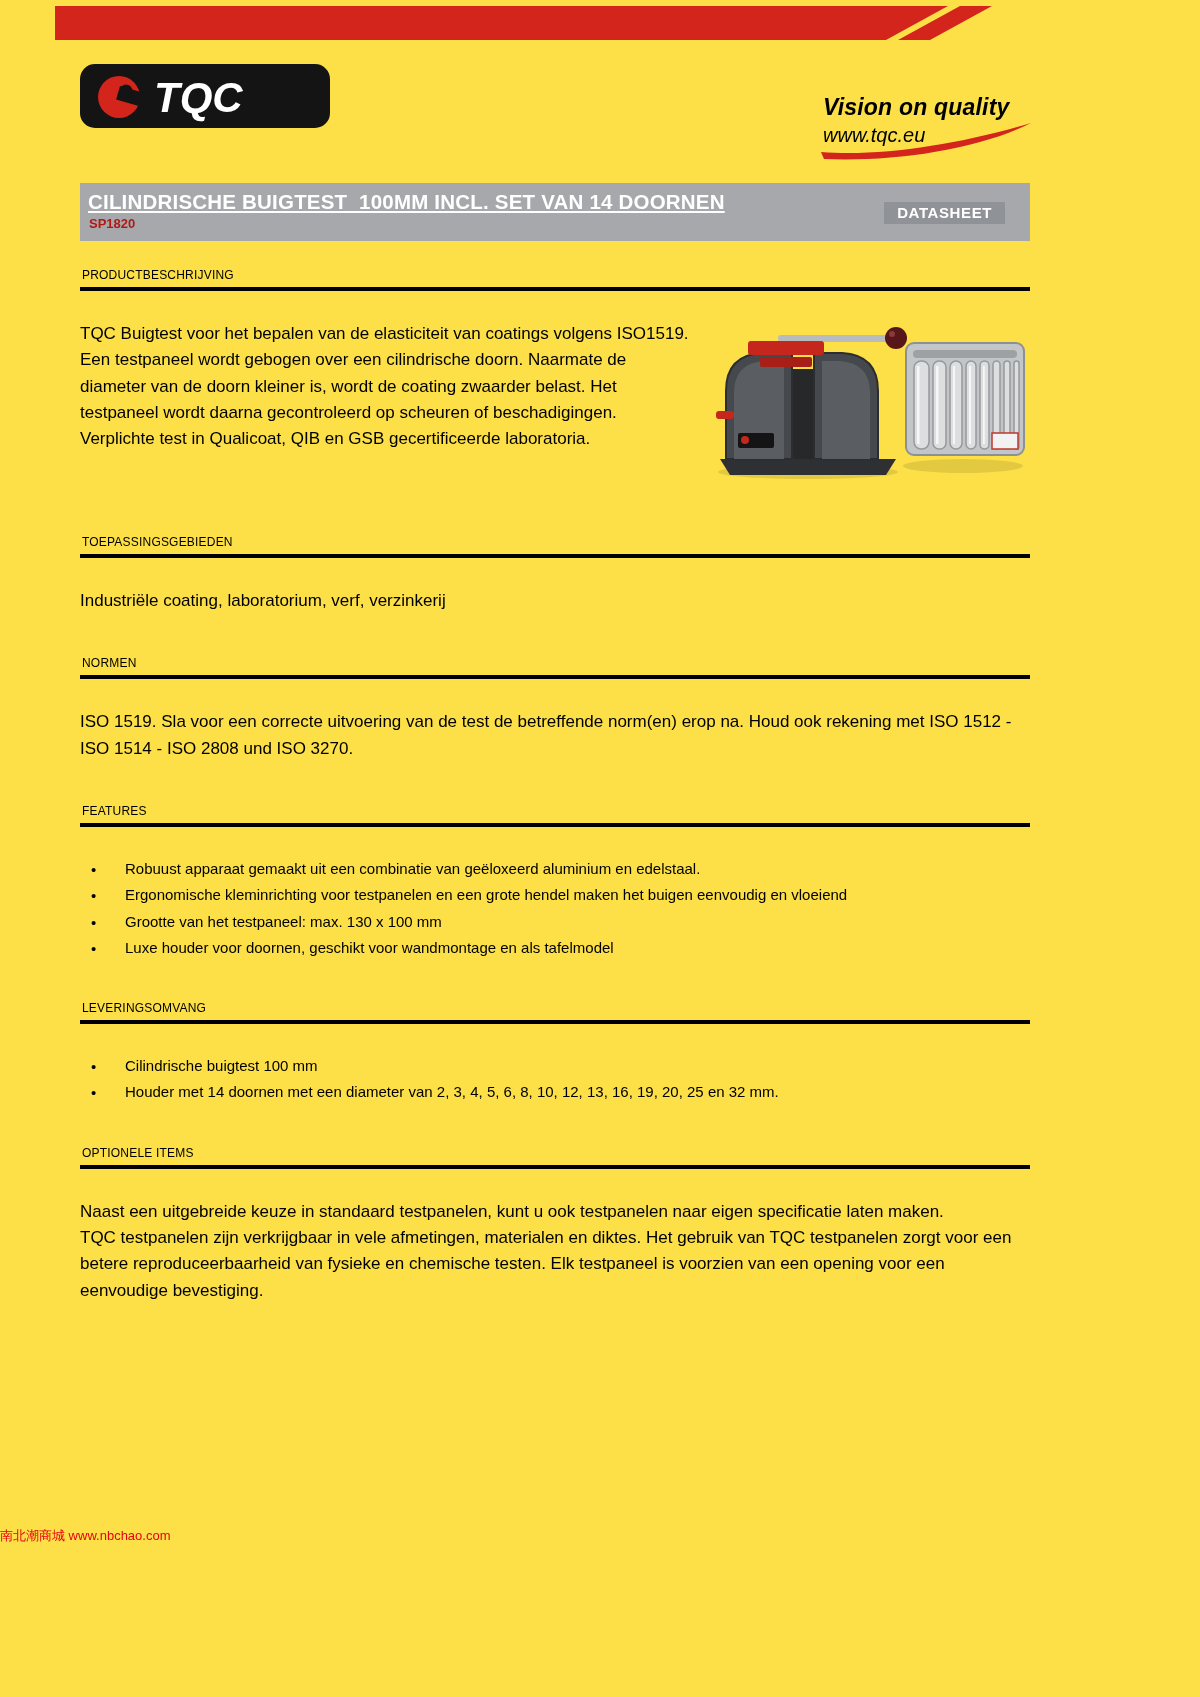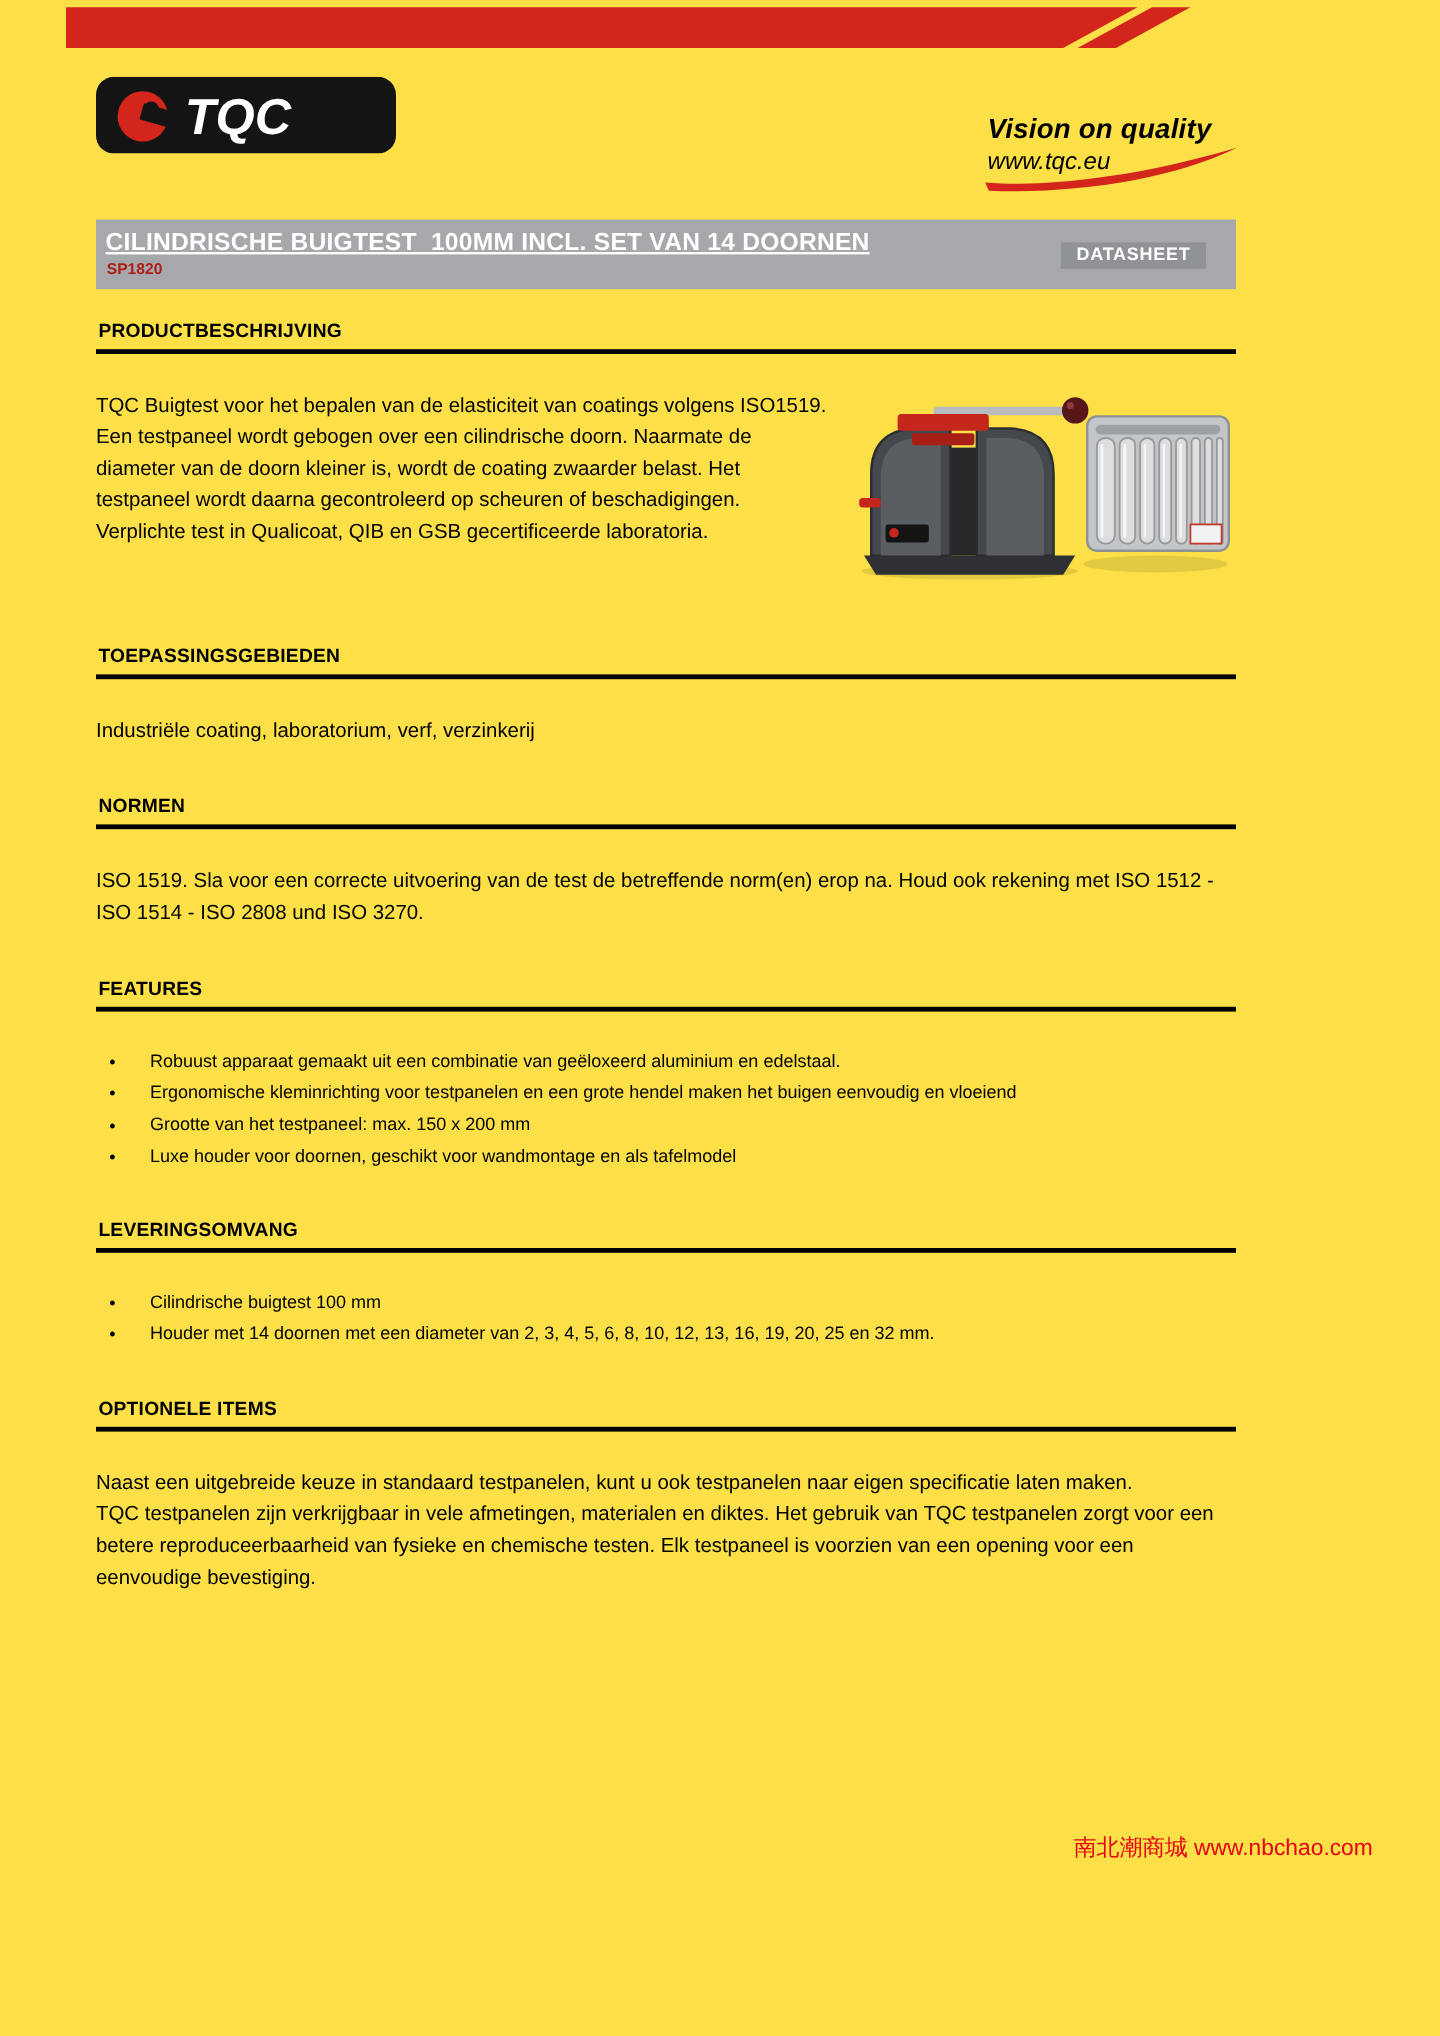--- a/index.html
+++ b/index.html
@@ -35,40 +35,40 @@
   }
   .titlebar-sku { font-size: 13px; font-weight: bold; color: var(--sku_red, #ae1b17); padding-left: 9px; margin-top: 2px; }
   .badge {
     position: absolute; right: 25px; top: 19px;
     background: var(--badge_gray, #8f9296); color: #fff;
     font-weight: bold; font-size: 15px; padding: 2px 13px 3px; letter-spacing: 0.6px;
   }
 
   
   .section-heading {
-    font-size: 16px; font-weight: bold; letter-spacing: 0.2px;
+    font-size: 12px; font-weight: normal; letter-spacing: 0.2px;
     margin: 42px 0 5px 2px;
   }
   .section-heading.first { margin-top: 27px; }
   .rule { height: 4px; background: #000; }
 
   .section-body { font-size: 17px; line-height: 1.55; margin-top: 30px; }
   .section-body p { margin: 0; }
 
   .figure { float: right; width: 322px; height: 172px; margin: -8px 0 8px 18px; }
   .clearfix::after { content: ""; display: block; clear: both; }
 
   ul.bullets { margin: 30px 0 0; padding: 0 0 0 45px; list-style: none; font-size: 15px; line-height: 1.55; }
   ul.bullets li { position: relative; margin-bottom: 3px; }
   ul.bullets li::before { content: "\2022"; position: absolute; left: -34px; top: 1px; font-size: 15px; }
 
   
   .footer {
     position: absolute; top: 1527px; left: 0; width: 1144px;
-    text-align: right; font-size: 19px; color: var(--footer_red, #e60012);
+    text-align: left; font-size: 13px; color: var(--footer_red, #e60012);
   }
 </style>
 </head>
 <body>
 
 <div class="page">
 
   <svg class="top-swoosh" width="1200" height="46">
     <polygon points="55,6 948,6 886,40 55,40" fill="#d3251c"></polygon>
     <polygon points="960,6 992,6 930,40 898,40" fill="#d3251c"></polygon>
@@ -160,21 +160,21 @@
     <div class="rule"></div>
     <div class="section-body">
       <p>ISO 1519.  Sla voor een correcte uitvoering van de test de betreffende norm(en) erop na.  Houd ook rekening met ISO 1512 - ISO 1514 - ISO 2808 und ISO 3270.</p>
     </div>
 
     <div class="section-heading">FEATURES</div>
     <div class="rule"></div>
     <ul class="bullets">
       <li>Robuust apparaat gemaakt uit een combinatie van geëloxeerd aluminium en edelstaal.</li>
       <li>Ergonomische kleminrichting voor testpanelen en een grote hendel maken het buigen eenvoudig en vloeiend</li>
-      <li>Grootte van het testpaneel: max. 150 x 200 mm</li>
+      <li>Grootte van het testpaneel: max. 130 x 100 mm</li>
       <li>Luxe houder voor doornen, geschikt voor wandmontage en als tafelmodel</li>
     </ul>
 
     <div class="section-heading">LEVERINGSOMVANG</div>
     <div class="rule"></div>
     <ul class="bullets">
       <li>Cilindrische buigtest 100 mm</li>
       <li>Houder met 14 doornen met een diameter van 2, 3, 4, 5, 6, 8, 10, 12, 13, 16, 19, 20, 25 en 32 mm.</li>
     </ul>
 

